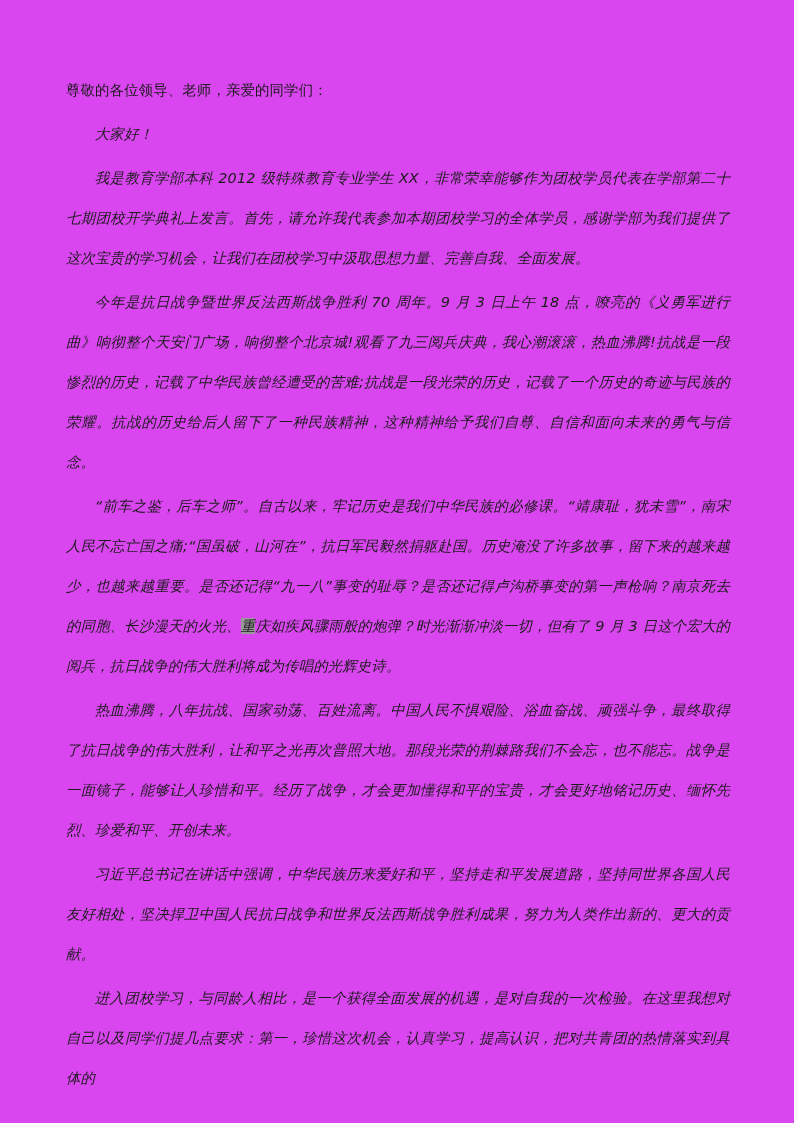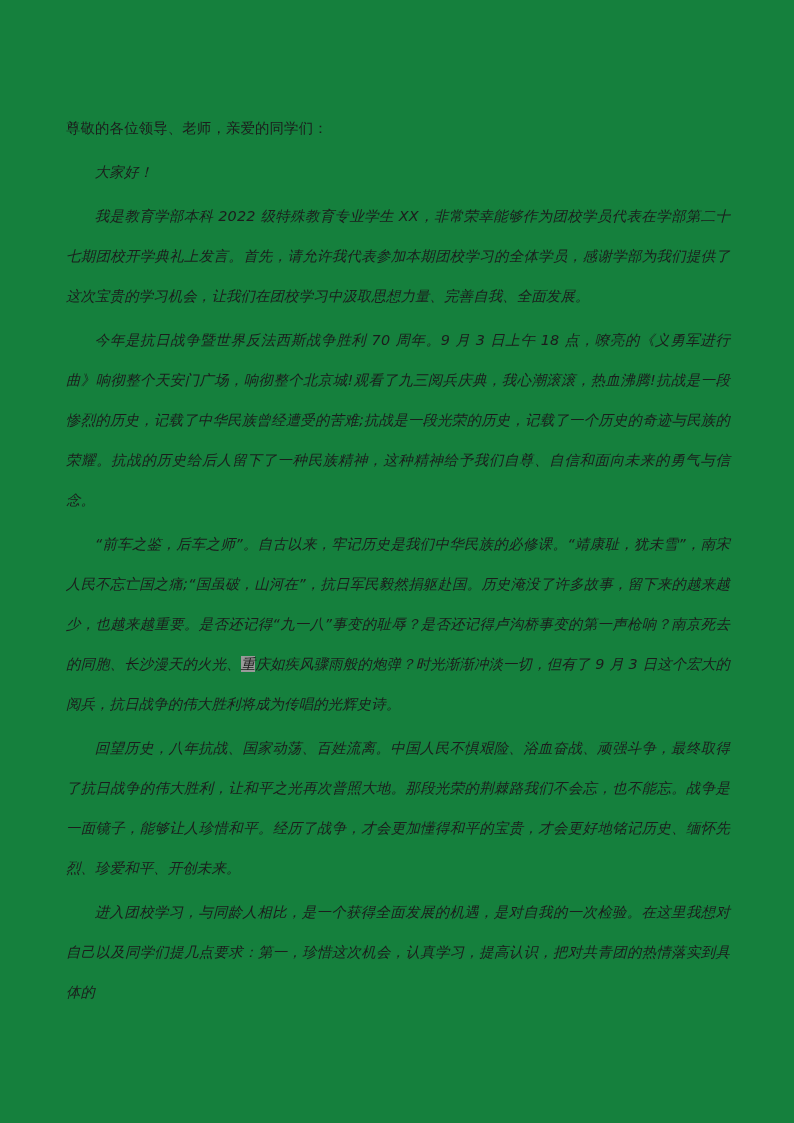--- a/index.html
+++ b/index.html
@@ -11,23 +11,23 @@
     width: 794px;
     height: 1123px;
     overflow: hidden;
     font-family: "DejaVu Sans", "Liberation Sans", sans-serif;
     color: #1a1a1a;
   }
   .page {
     position: relative;
     width: 794px;
     height: 1123px;
-    background: #15803d;
+    background: #d946ef;
     box-sizing: border-box;
-    padding: 108px 64px 0 66px;
+    padding: 70px 64px 0 66px;
   }
   .doc-body {
     width: 664px;
   }
   p.para {
     margin: 0 0 4px 0;
     font-size: 14.4px;
     line-height: 40px;
     text-align: justify;
     text-justify: inter-ideograph;
@@ -51,25 +51,26 @@
 </head>
 <body>
 
 <div class="page">
   <div class="doc-body">
 
     <p class="para salutation">尊敬的各位领导、老师，亲爱的同学们：</p>
 
     <p class="para indent">大家好！</p>
 
-    <p class="para indent">我是教育学部本科 2022 级特殊教育专业学生 XX，非常荣幸能够作为团校学员代表在学部第二十七期团校开学典礼上发言。首先，请允许我代表参加本期团校学习的全体学员，感谢学部为我们提供了这次宝贵的学习机会，让我们在团校学习中汲取思想力量、完善自我、全面发展。</p>
+    <p class="para indent">我是教育学部本科 2012 级特殊教育专业学生 XX，非常荣幸能够作为团校学员代表在学部第二十七期团校开学典礼上发言。首先，请允许我代表参加本期团校学习的全体学员，感谢学部为我们提供了这次宝贵的学习机会，让我们在团校学习中汲取思想力量、完善自我、全面发展。</p>
 
     <p class="para indent">今年是抗日战争暨世界反法西斯战争胜利 70 周年。9 月 3 日上午 18 点，嘹亮的《义勇军进行曲》响彻整个天安门广场，响彻整个北京城!观看了九三阅兵庆典，我心潮滚滚，热血沸腾!抗战是一段惨烈的历史，记载了中华民族曾经遭受的苦难;抗战是一段光荣的历史，记载了一个历史的奇迹与民族的荣耀。抗战的历史给后人留下了一种民族精神，这种精神给予我们自尊、自信和面向未来的勇气与信念。</p>
 
     <p class="para indent"><span>“前车之鉴，后车之师”。自古以来，牢记历史是我们中华民族的必修课。“靖康耻，犹未雪”，南宋人民不忘亡国之痛;“国虽破，山河在”，抗日军民毅然捐躯赴国。历史淹没了许多故事，留下来的越来越少，也越来越重要。是否还记得“九一八”事变的耻辱？是否还记得卢沟桥事变的第一声枪响？南京死去的同胞、长沙漫天的火光、</span><span class="glyph-shaded">重</span><span>庆如疾风骤雨般的炮弹？时光渐渐冲淡一切，但有了 9 月 3 日这个宏大的阅兵，抗日战争的伟大胜利将成为传唱的光辉史诗。</span></p>
 
-    <p class="para indent">回望历史，八年抗战、国家动荡、百姓流离。中国人民不惧艰险、浴血奋战、顽强斗争，最终取得了抗日战争的伟大胜利，让和平之光再次普照大地。那段光荣的荆棘路我们不会忘，也不能忘。战争是一面镜子，能够让人珍惜和平。经历了战争，才会更加懂得和平的宝贵，才会更好地铭记历史、缅怀先烈、珍爱和平、开创未来。</p>
+    <p class="para indent">热血沸腾，八年抗战、国家动荡、百姓流离。中国人民不惧艰险、浴血奋战、顽强斗争，最终取得了抗日战争的伟大胜利，让和平之光再次普照大地。那段光荣的荆棘路我们不会忘，也不能忘。战争是一面镜子，能够让人珍惜和平。经历了战争，才会更加懂得和平的宝贵，才会更好地铭记历史、缅怀先烈、珍爱和平、开创未来。</p>
 
+    <p class="para indent">习近平总书记在讲话中强调，中华民族历来爱好和平，坚持走和平发展道路，坚持同世界各国人民友好相处，坚决捍卫中国人民抗日战争和世界反法西斯战争胜利成果，努力为人类作出新的、更大的贡献。</p>
 
     <p class="para indent">进入团校学习，与同龄人相比，是一个获得全面发展的机遇，是对自我的一次检验。在这里我想对自己以及同学们提几点要求：第一，珍惜这次机会，认真学习，提高认识，把对共青团的热情落实到具体的</p>
 
   </div>
 </div>
 
 </body></html>

